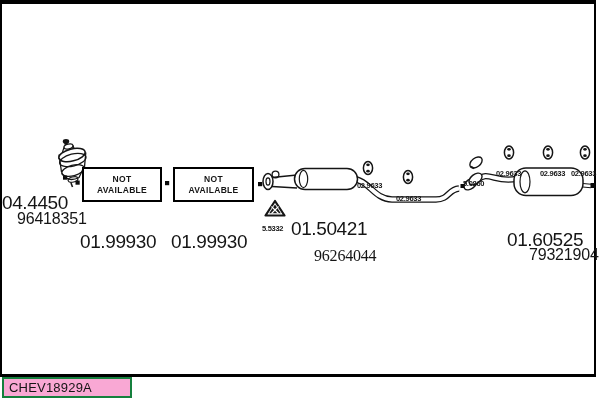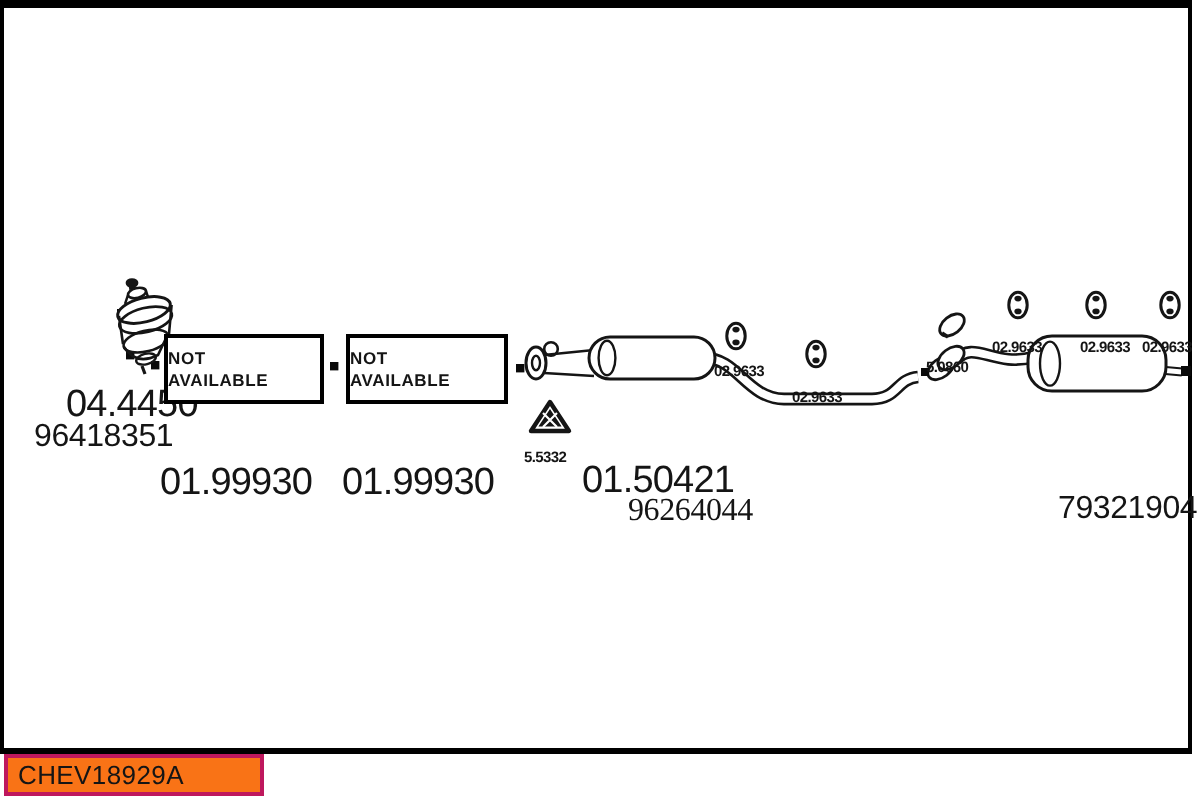--- a/index.html
+++ b/index.html
@@ -8,24 +8,24 @@
   .frame{position:absolute;left:0;top:0;width:596px;height:377px;box-sizing:border-box;
          border-top:4px solid #000;border-left:2px solid #000;border-right:2px solid #000;
          border-bottom:3px solid #000;background:#fff;}
   .layer{position:absolute;left:0;top:0;}
   .t{position:absolute;white-space:nowrap;line-height:1;margin-top:32px;}
   .big{font-size:19px;letter-spacing:-0.4px;}
   .small{font-size:16px;letter-spacing:-0.2px;}
   .tiny{font-size:7.5px;font-weight:700;letter-spacing:-0.3px;}
   .center{text-align:left;}
   .na-box{position:absolute;box-sizing:border-box;border:2px solid #000;background:#fff;
-          display:flex;flex-direction:column;align-items:flex-start;justify-content:center;gap:1px;}
+          display:flex;flex-direction:column;align-items:center;justify-content:center;gap:1px;}
   .na-box span{font-size:8.5px;font-weight:700;letter-spacing:0.3px;line-height:1.2;}
   .plate{position:absolute;left:2px;top:377px;width:130px;height:21px;box-sizing:border-box;
-         border:2px solid #be185d;background:#f97316;display:flex;align-items:center;
+         border:2px solid #15803d;background:#f9a8d4;display:flex;align-items:center;
          padding-left:5px;font-size:13px;letter-spacing:0.2px;}
 </style>
 </head>
 <body>
 
 <div class="stage">
   <div class="frame"></div>
 
   <svg class="layer" width="600" height="400" viewBox="0 0 600 400">
 
@@ -115,40 +115,41 @@
       <path d="M71,183 l1.5,4" stroke-width="1.6"></path>
     </g>
 
     <g>
       <path d="M275,201 L284.5,215.5 L265.5,215.5 Z" fill="none" stroke="#151515" stroke-width="2.2" stroke-linejoin="round"></path>
       <path d="M275,204.5 L280.8,213.2 L269.2,213.2 Z" fill="#151515"></path>
       <path d="M271.5,206.5 L278.5,213.5 M278.5,206.5 L271.5,213.5" stroke="#fff" stroke-width="1.1"></path>
     </g>
   </svg>
 
-  <div class="t big" style="left:2px;top:161px;padding-left:31px;">04.4450</div>
+  <div class="t big" style="left:2px;top:161px;">04.4450</div>
   <div class="t small" style="left:17px;top:179px;">96418351</div>
 
   <div class="na-box" style="left:82px;top:167px;width:80px;height:35px;">
     <span>NOT</span>
     <span>AVAILABLE</span>
   </div>
   <div class="t big center" style="left:80px;top:200px;width:84px;">01.99930</div>
 
   <div class="na-box" style="left:173px;top:167px;width:81px;height:35px;">
     <span>NOT</span>
     <span>AVAILABLE</span>
   </div>
   <div class="t big center" style="left:171px;top:200px;width:85px;">01.99930</div>
 
   <div class="t tiny" style="left:262px;top:192.5px;">5.5332</div>
 
-  <div class="t big" style="left:291px;top:199px;">01.50421</div>
+  <div class="t big" style="left:291px;top:187px;">01.50421</div>
   <div class="t small" style="left:314px;top:215.5px;font-family:Liberation Serif, serif;">96264044</div>
 
+  <div class="t big" style="left:507px;top:197.5px;">01.60525</div>
   <div class="t small" style="left:529px;top:214.5px;">79321904</div>
 
   <div class="t tiny" style="left:463px;top:148px;">5.0860</div>
 
   <div class="t tiny" style="left:357px;top:149.5px;">02.9633</div>
   <div class="t tiny" style="left:396px;top:162.5px;">02.9633</div>
   <div class="t tiny" style="left:496px;top:137.5px;">02.9633</div>
   <div class="t tiny" style="left:540px;top:137.5px;">02.9633</div>
   <div class="t tiny" style="left:571px;top:137.5px;">02.9633</div>
 

